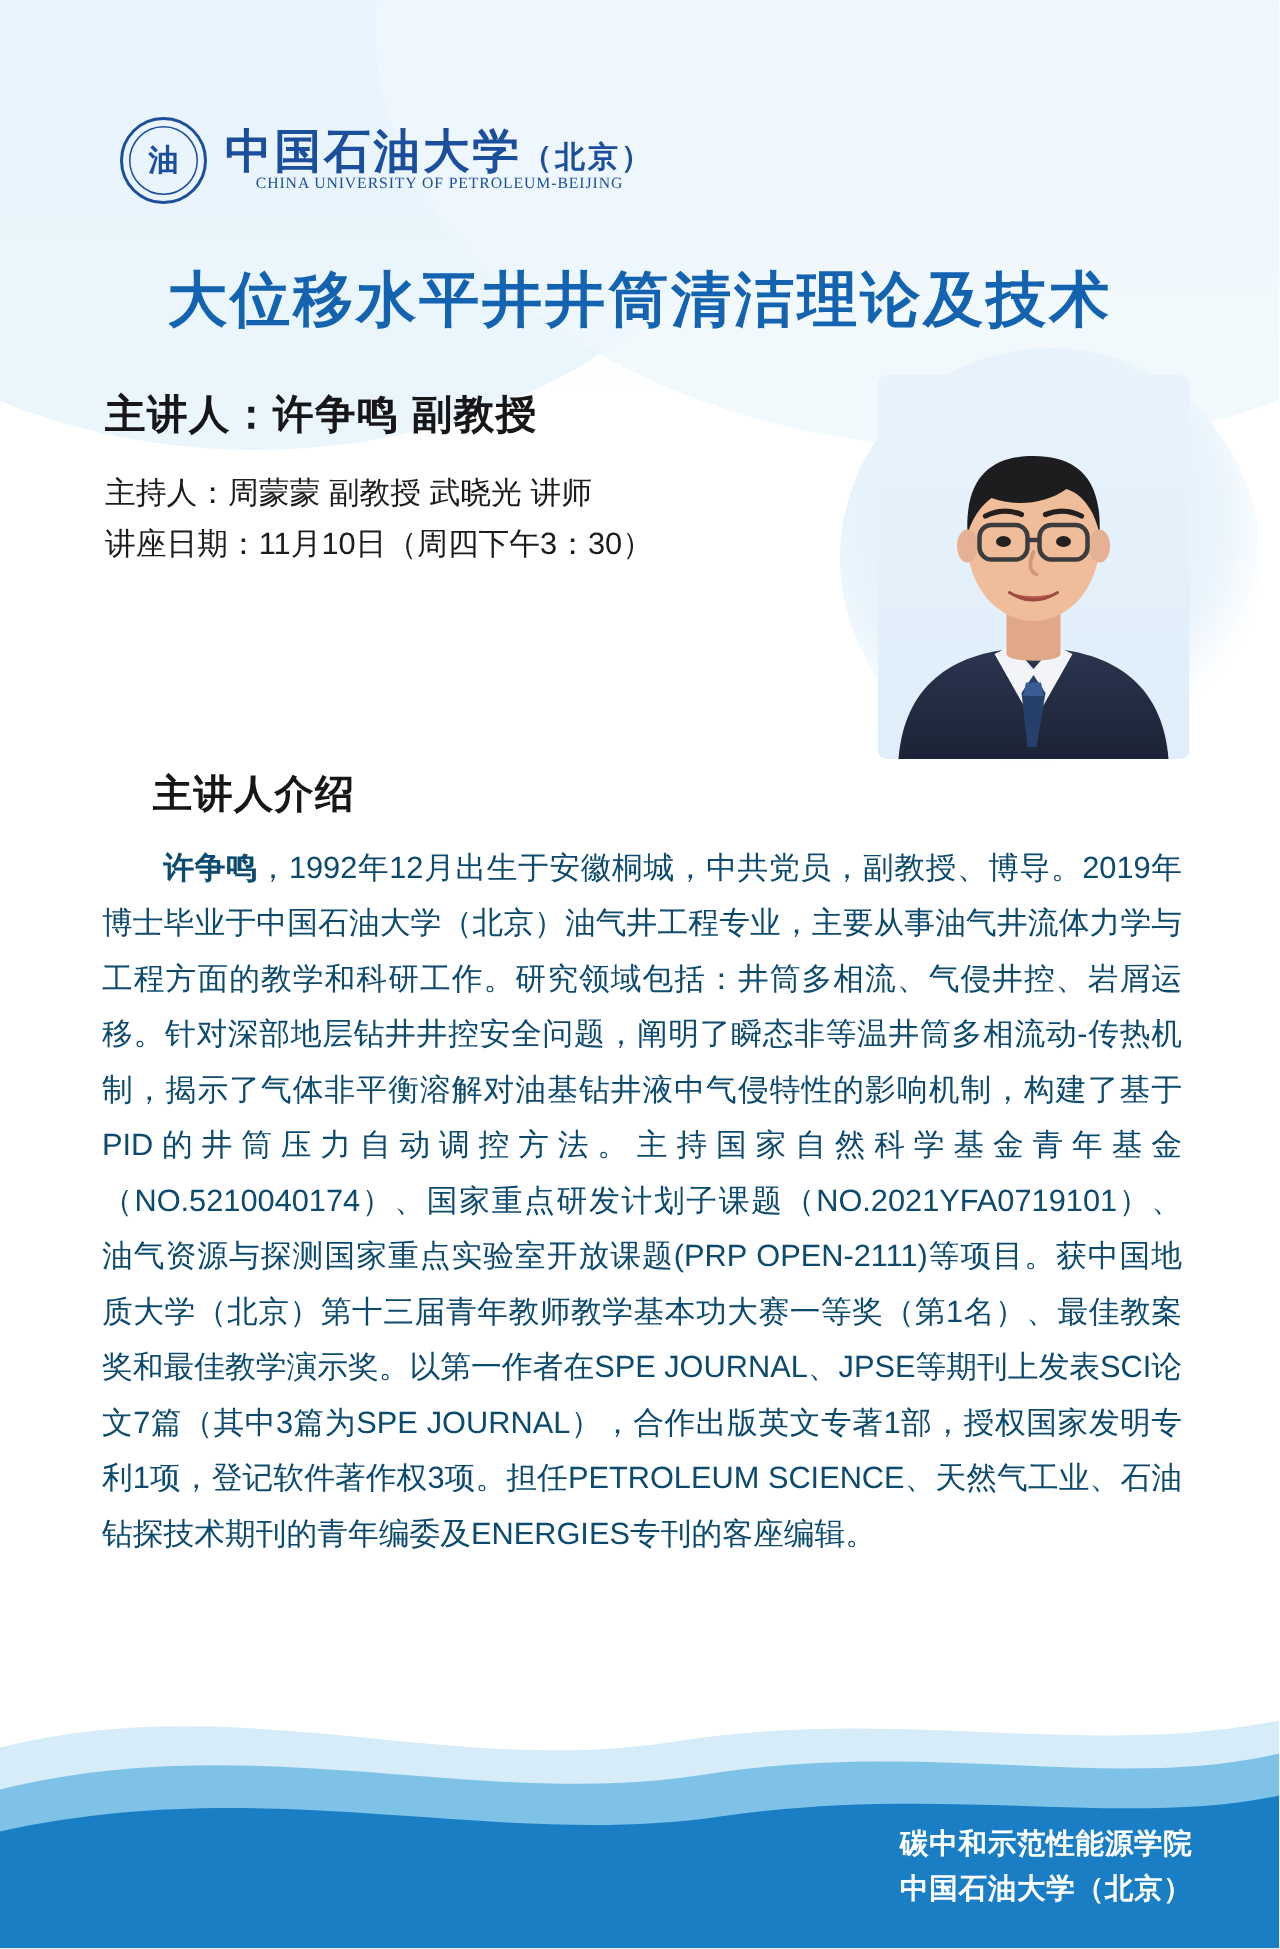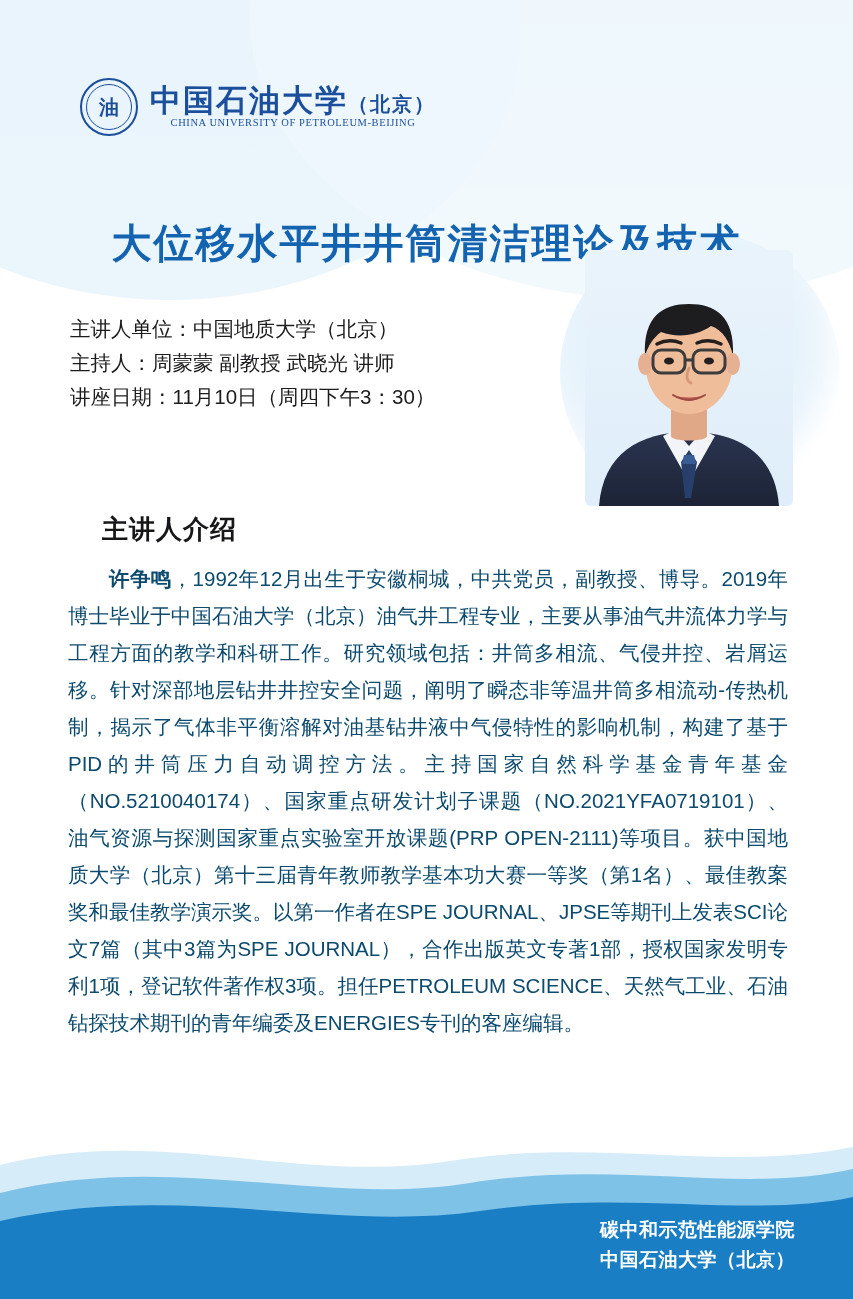--- a/index.html
+++ b/index.html
@@ -119,21 +119,20 @@
     position: absolute;
     top: 172px;
     left: 0;
     width: 853px;
     text-align: center;
     font-size: 40px;
     font-weight: bold;
     color: #1363b0;
     letter-spacing: 2px;
     font-family: Liberation Mono, monospace;
-    margin-top: 44px;
   }
   
   .speaker-line {
     position: absolute;
     top: 258px;
     left: 70px;
     font-size: 27px;
     font-weight: bold;
     color: #17171a;
     letter-spacing: 1px;
@@ -220,23 +219,23 @@
       <div class="seal-glyph">油</div>
     </div>
     <div class="logo-text">
       <div class="logo-cn"><span>中国石油大学</span><span class="paren">（北京）</span></div>
       <div class="logo-en">CHINA UNIVERSITY OF PETROLEUM-BEIJING</div>
     </div>
   </div>
 
   <div class="main-title">大位移水平井井筒清洁理论及技术</div>
 
+  <div class="speaker-line">主讲人：许争鸣  副教授</div>
 
   <div class="info-block">
-    <div>主讲人单位：中国地质大学（北京）</div>
     <div>主持人：周蒙蒙 副教授    武晓光 讲师</div>
     <div>讲座日期：11月10日（周四下午3：30）</div>
   </div>
 
   <div class="portrait">
     <svg width="208" height="256" viewBox="0 0 208 256" xmlns="http://www.w3.org/2000/svg">
       <defs>
         <linearGradient id="bgp" x1="0" y1="0" x2="0" y2="1">
           <stop offset="0%" stop-color="#e9f3fb"></stop>
           <stop offset="100%" stop-color="#dfeefa"></stop>

